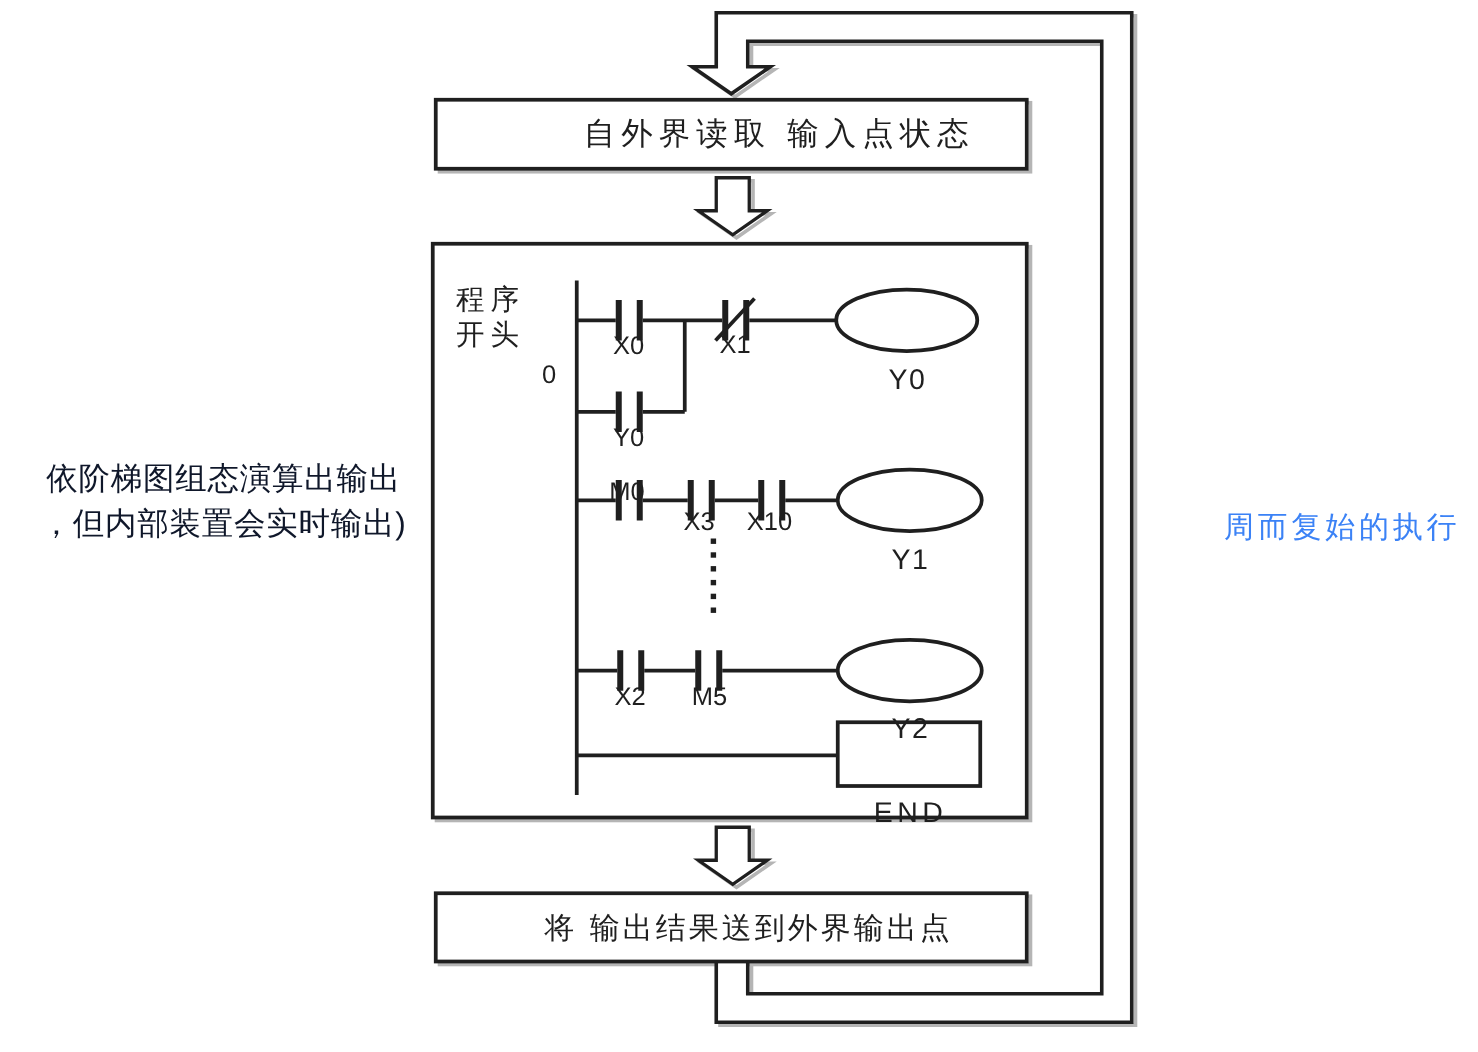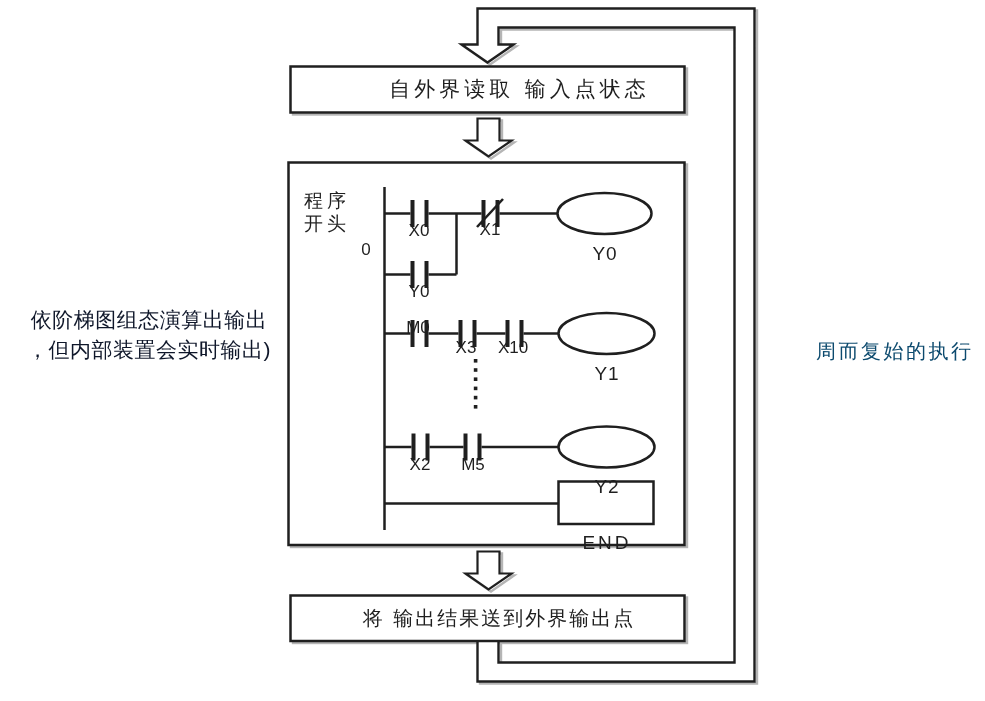--- a/index.html
+++ b/index.html
@@ -13,21 +13,21 @@
     text-align:center;font-family:"DejaVu Serif","Liberation Serif",serif;
     color:#1f1f1f;
     padding-left:32px;
   }
   .toplabel{left:290px;top:66px;width:395px;line-height:47px;font-size:21px;letter-spacing:4px;}
   .bottomlabel{left:290px;top:595px;width:354px;line-height:46px;font-size:20px;letter-spacing:2px;}
   .leftnote{
     position:absolute;left:0;top:305px;width:274px;text-align:center;
     font-size:21px;line-height:30px;font-weight:500;letter-spacing:0.5px;color:#0f172a;margin-left:12px;
   }
-  .rightnote{left:816px;top:338px;font-size:20px;letter-spacing:2.5px;font-weight:500;color:#0c4a6e;}
+  .rightnote{left:816px;top:338px;font-size:20px;letter-spacing:2.5px;font-weight:500;color:#3b82f6;}
   .progstart{
     left:300px;top:189px;width:54px;text-align:center;
     font-family:"DejaVu Serif","Liberation Serif",serif;
     font-size:19px;line-height:22.5px;letter-spacing:4px;
   }
   .clabel{position:absolute;transform:translate(-50%,-50%);white-space:nowrap;margin-top:40px;}
   .contact-label{font-size:17px;}
   .coil-label{font-size:19px;letter-spacing:1px;}
   .end-label{font-size:19px;letter-spacing:3px;}
   .step-num{font-size:17px;}

